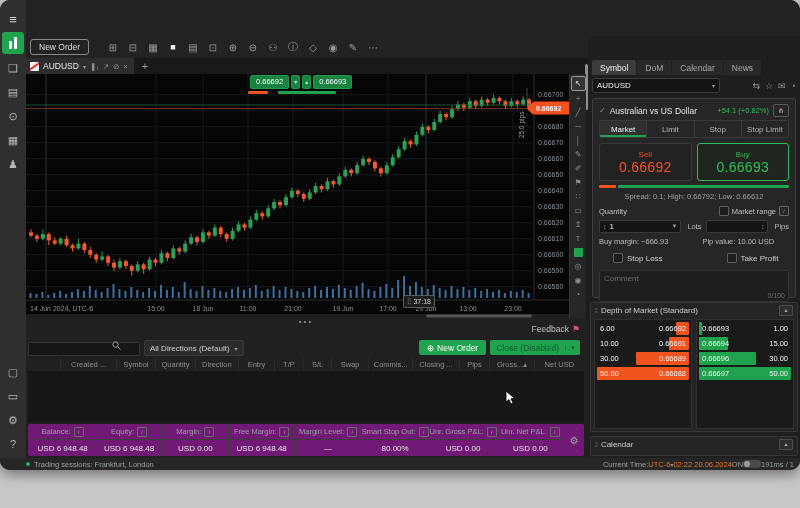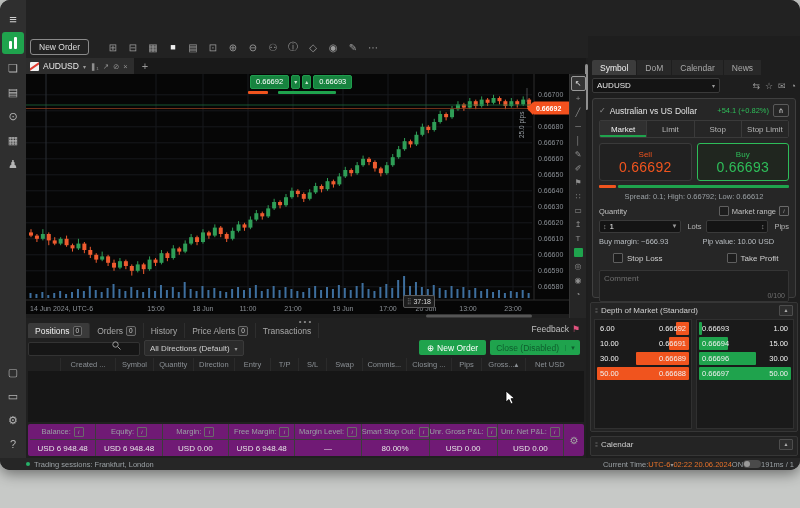--- a/index.html
+++ b/index.html
@@ -80,21 +80,21 @@
   #search-mag{position:absolute;left:84px;top:3px;}
   .bp-select{height:14px;background:#2b2b2b;border:1px solid #3a3a3a;border-radius:2px;
     display:flex;align-items:center;gap:5px;padding:0 5px;font-size:8px;color:#d0d0d0;white-space:nowrap;}
   #bp-actions{position:absolute;right:4px;top:0;display:flex;gap:4px;height:15px;}
   #btn-new-order{background:#1fa34d;border:none;border-radius:2px;color:#fff;font-size:8.5px;
     display:flex;align-items:center;gap:3px;padding:0 8px;font-family:inherit;}
   #btn-close{background:#1fa34d;border:none;border-radius:2px;color:#0e5d2d;font-size:8.5px;
     display:flex;align-items:center;padding:0;font-family:inherit;overflow:hidden;}
   #btn-close .lbl{padding:0 6px;}
   #btn-close .dd{border-left:1px solid #18superb;border-left:1px solid #178a42;padding:0 4px;color:#0e5d2d;font-size:6px;}
-  #bp-headers{position:absolute;left:2px;right:12px;top:40px;height:13px;display:flex;
+  #bp-headers{position:absolute;left:2px;right:2px;top:40px;height:13px;display:flex;
     padding-left:32px;border-bottom:1px solid #2b2b2b;}
   .bp-h{font-size:7.5px;color:#8a8f94;display:flex;align-items:center;justify-content:center;
     border-left:1px solid #2b2b2b;white-space:nowrap;overflow:hidden;}
   #bp-body{position:absolute;left:2px;right:2px;top:53px;height:51px;background:#161616;}
   #bp-summary{position:absolute;left:2px;right:2px;top:106px;height:32px;background:#701a75;
     border-radius:2px;display:flex;align-items:stretch;padding-left:2px;}
   .sum-box{flex:1;border-right:1px solid #3c3c3c;display:flex;flex-direction:column;}
   .sum-label{height:15px;display:flex;align-items:center;justify-content:center;gap:3px;
     font-size:7.5px;color:#9aa0a4;border-bottom:1px solid #3c3c3c;white-space:nowrap;}
   .ibox{width:8px;height:8px;border:1px solid #6a6a6a;border-radius:1px;font-size:6px;
@@ -603,40 +603,20 @@
             <span></span>
           </span>
           <span class="dt-item">◎</span>
           <span class="dt-item">◉</span>
           <span class="dt-item">◔</span>
         </div>
   </div>
 
   <div id="bottom-panel">
     <div id="bp-dots">•••</div>
-    <div id="bp-tabs">
-          <span class="bp-tab active">
-            <span>Positions</span>
-            <span class="badge">0</span>
-          </span>
-          <span class="bp-tab">
-            <span>Orders</span>
-            <span class="badge">0</span>
-          </span>
-          <span class="bp-tab">
-            <span>History</span>
-          </span>
-          <span class="bp-tab">
-            <span>Price Alerts</span>
-            <span class="badge">0</span>
-          </span>
-          <span class="bp-tab">
-            <span>Transactions</span>
-          </span>
-        </div>
     <div id="feedback">
       <span>Feedback</span>
       <span class="flag">⚑</span>
     </div>
     <div id="bp-filter" style="position:absolute;">
       <span style="position:relative;">
         <input id="bp-search" type="text" style="">
         <svg id="search-mag" width="9" height="9">
           <circle cx="3.5" cy="3.5" r="2.7" fill="none" stroke="#9a9a9a" stroke-width="1"></circle>
           <line x1="5.8" y1="5.8" x2="8.5" y2="8.5" stroke="#9a9a9a" stroke-width="1"></line>

